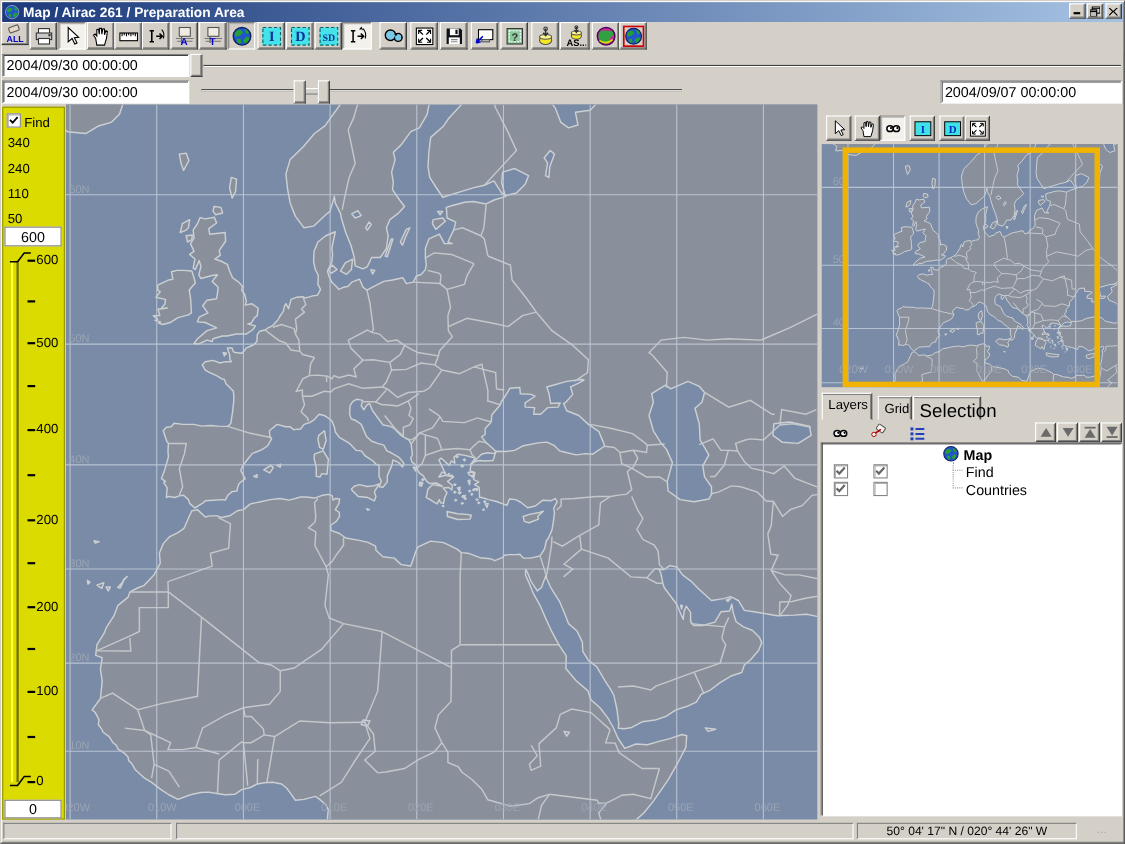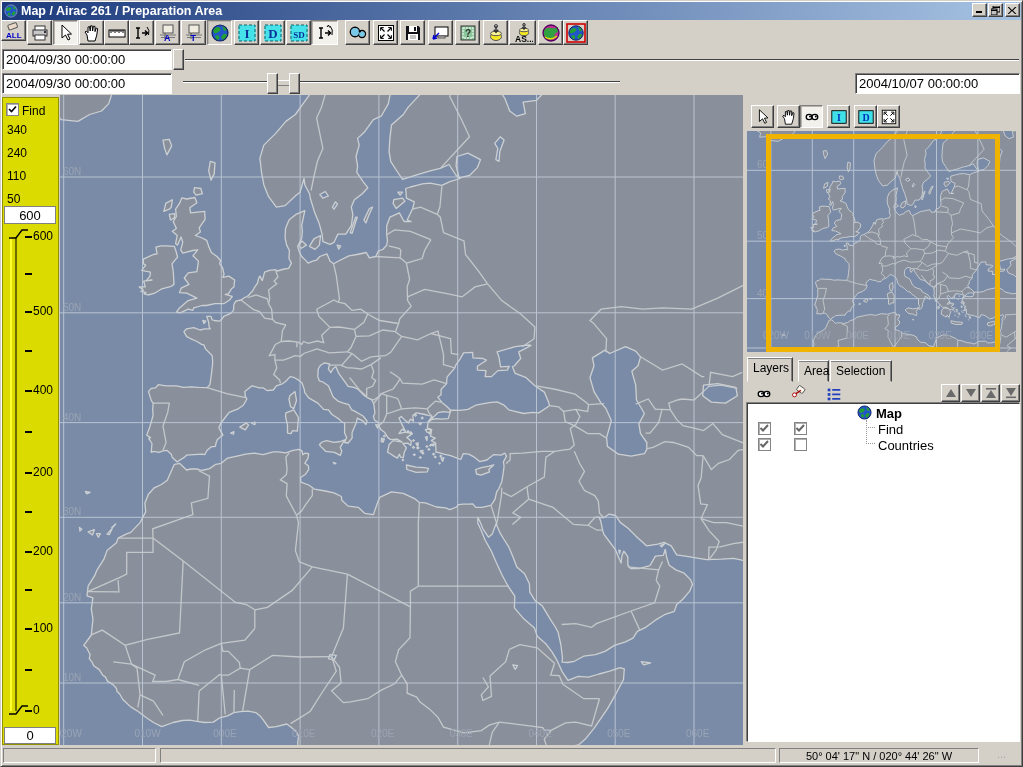--- a/index.html
+++ b/index.html
@@ -208,21 +208,21 @@
     </svg>
   </div>
 <div class="field" style="left:2px;top:49px;width:170px;height:21px">2004/09/30 00:00:00</div>
 <div class="abs" style="left:185px;top:59px;width:834px;height:2px;background:#404040;border-bottom:1px solid #fff"></div>
 <div class="btn" style="left:173px;top:49px;width:11px;height:21px"></div>
 <div class="field" style="left:2px;top:73px;width:170px;height:21px">2004/09/30 00:00:00</div>
 <div class="abs" style="left:183px;top:81px;width:437px;height:2px;background:#404040;border-bottom:1px solid #fff"></div>
 <div class="abs" style="left:277px;top:80px;width:13px;height:6px;background:#d4d0c8;border:1px solid;border-color:#fff #808080 #808080 #fff"></div>
 <div class="btn" style="left:267px;top:73px;width:11px;height:21px"></div>
 <div class="btn" style="left:289px;top:73px;width:11px;height:21px"></div>
-<div class="field" style="left:855px;top:73px;width:165px;height:21px">2004/10/07 00:00:00</div>
+<div class="field" style="left:855px;top:73px;width:165px;height:21px">2004/09/07 00:00:00</div>
 <div class="abs ylw" style="left:2px;top:97px;width:57px;height:648px;border:1px solid #909000"></div>
 <div class="cb" style="left:6px;top:103px">
     <svg width="11" height="11" viewBox="0 0 11 11" style="position:absolute;left:0;top:0">
       <path d="M2 5 L4.5 7.5 L9 2.5" stroke="#000" stroke-width="1.6" fill="none"></path>
     </svg>
   </div>
 <div class="abs" style="left:22px;top:104px;font-size:12px;color:#000">Find</div>
 <div class="abs" style="left:7px;top:123px;font-size:12px;color:#000">340</div>
 <div class="abs" style="left:7px;top:146px;font-size:12px;color:#000">240</div>
 <div class="abs" style="left:7px;top:169px;font-size:12px;color:#000">110</div>
@@ -797,23 +797,23 @@
         <text x="140.1" y="208">010E</text>
         <text x="181.5" y="208">020E</text>
         <text x="222.9" y="208">030E</text>
       </g>
     </svg>
     <div class="abs" style="left:19px;top:3px;width:234px;height:218px;border:5px solid #f0b400"></div>
   </div>
 <div class="abs" style="left:747px;top:357px;width:46px;height:25px;background:#d4d0c8;border:1px solid;border-color:#fff #404040 #d4d0c8 #fff;box-shadow:inset -1px 1px 0 #808080;z-index:3"></div>
 <div class="abs" style="left:753px;top:361px;font-size:12px;color:#000;z-index:4">Layers</div>
 <div class="abs" style="left:798px;top:360px;width:31px;height:22px;background:#d4d0c8;border:1px solid;border-color:#fff #404040 #d4d0c8 #fff;box-shadow:inset -1px 1px 0 #808080"></div>
-<div class="abs" style="left:804px;top:364px;font-size:12px;color:#000">Area</div>
+<div class="abs" style="left:804px;top:364px;font-size:12px;color:#000">Grid</div>
 <div class="abs" style="left:830px;top:360px;width:62px;height:22px;background:#d4d0c8;border:1px solid;border-color:#fff #404040 #d4d0c8 #fff;box-shadow:inset -1px 1px 0 #808080"></div>
-<div class="abs" style="left:836px;top:364px;font-size:12px;color:#000">Selection</div>
+<div class="abs" style="left:836px;top:364px;font-size:17px;color:#000">Selection</div>
 <div class="abs" style="left:755px;top:385px"><svg width="18" height="18" viewBox="0 0 20 20">
       <ellipse cx="6.8" cy="10" rx="3.2" ry="2.9" fill="#fff" stroke="#000" stroke-width="1.5"></ellipse>
       <ellipse cx="13.2" cy="10" rx="3.2" ry="2.9" fill="#fff" stroke="#000" stroke-width="1.5"></ellipse>
       <path d="M9.7 10 h0.6" stroke="#000" stroke-width="1.4"></path>
       <circle cx="7.8" cy="9.4" r="1.1" fill="#000"></circle>
       <circle cx="14.2" cy="9.4" r="1.1" fill="#000"></circle>
     </svg></div>
 <svg class="abs" style="left:790px;top:385px" width="18" height="18" viewBox="0 0 20 20">
     <rect x="8" y="2" width="8" height="6" rx="1" transform="rotate(35 12 5)" fill="#f8f4ec" stroke="#555"></rect>
     <path d="M6 10 L12 6" stroke="#a00" stroke-width="1.6"></path>

